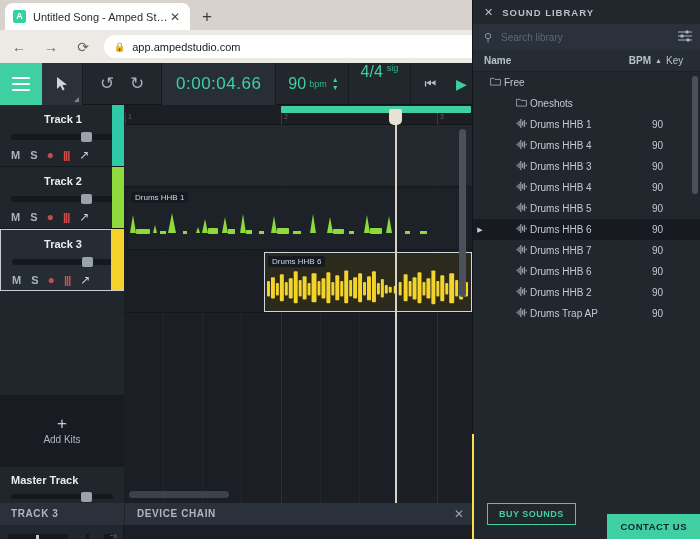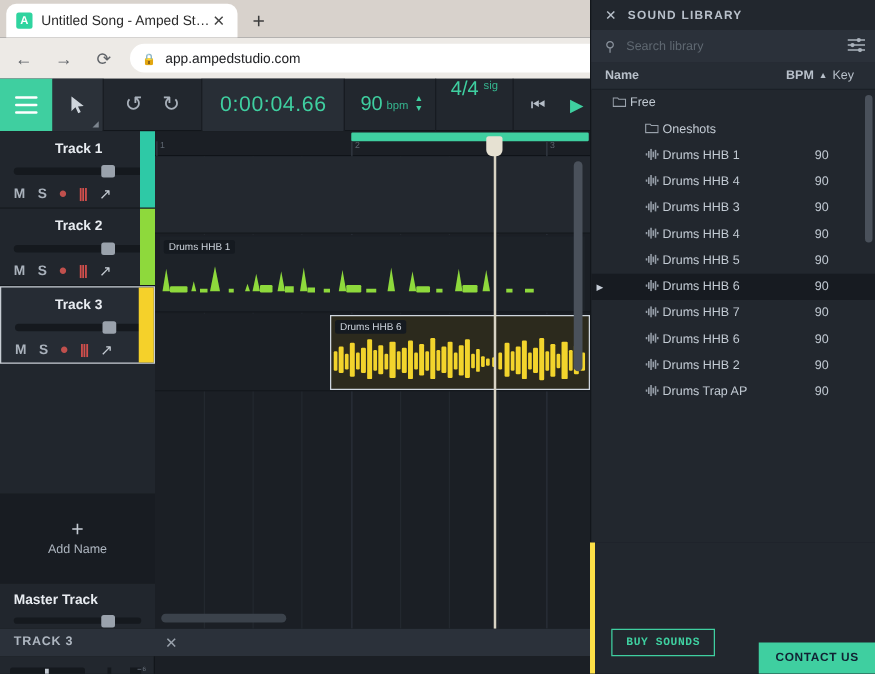--- a/index.html
+++ b/index.html
@@ -224,21 +224,21 @@
   .lib-list{ position:absolute; left:0; top:72px; width:228px; height:318px; overflow:hidden;}
   .lib-row{ height:21px; display:flex; align-items:center; position:relative;}
   .lib-row.sel{ background:#171b21;}
   .row-play{ width:14px; text-align:center; color:#c6ced8; font-size:7px;}
   .row-ico{ width:17px; text-align:center; color:#959da7; font-size:10px;}
   .row-lbl{ flex:1; color:#c2cad3; font-size:10px; white-space:nowrap;}
   .row-bpm{ width:46px; color:#c2cad3; font-size:10px; text-align:right;}
   .row-key{ width:38px;}
   .lib-vscroll{ position:absolute; right:2px; top:76px; width:6px; height:310px;}
   .lib-vthumb{ position:absolute; top:0; width:6px; height:118px; background:#4a515b; border-radius:3px;}
-  .lib-footer{ position:absolute; left:472px; top:434px; width:228px; height:105px; background:#22272e; border-left:4px solid #fde047;font-family:Liberation Mono, monospace;}
+  .lib-footer{ position:absolute; left:472px; top:434px; width:228px; height:105px; background:#22272e; border-left:2px solid #fde047;}
   .buy-btn{
     position:absolute; left:13px; top:69px; padding:5px 11px; border:1px solid #3fcfa0;
     color:#3fcfa0; font-size:9px; font-weight:bold; letter-spacing:.5px;
   }
   .contact-btn{
     position:absolute; right:0; bottom:0; padding:7px 13px; background:#3fcfa0;
     color:#123; font-size:9.5px; font-weight:bold; letter-spacing:.5px;
   }
 </style>
 </head>
@@ -393,21 +393,21 @@
           <span class="tk-ico ico-rec">⏺</span>
           <span class="tk-ico ico-pno">|||</span>
           <span class="tk-ico ico-auto">↗</span>
         </div>
         <div class="tk-color" style="background:#f5d12a"></div>
       </div>
     </div>
 
     <div class="add-track">
       <div class="add-plus">+</div>
-      <div class="add-lbl">Add Name</div>
+      <div class="add-lbl">Add Kits</div>
     </div>
 
     <div class="master-track">
       <div class="master-name">Master Track</div>
       <div class="master-slider">
           <div class="vol-knob" style="left:70px;top:-2px"></div>
         </div>
     </div>
 
     <div class="arrange">
@@ -529,20 +529,21 @@
     <div class="v-scroll">
         <div class="v-scroll-thumb"></div>
       </div>
     <div class="h-scroll">
         <div class="h-scroll-thumb"></div>
       </div>
 
     <div class="bottom">
       <div class="bp-head">
         <div class="bp-title">TRACK 3</div>
+        <div class="bp-title2">DEVICE CHAIN</div>
         <div class="bp-close">✕</div>
       </div>
 
       <div class="mixer">
         <div class="pan-slider">
             <div class="pan-knob"></div>
           </div>
 
         <div class="fader-zone">
           <div class="fader-track"></div>

